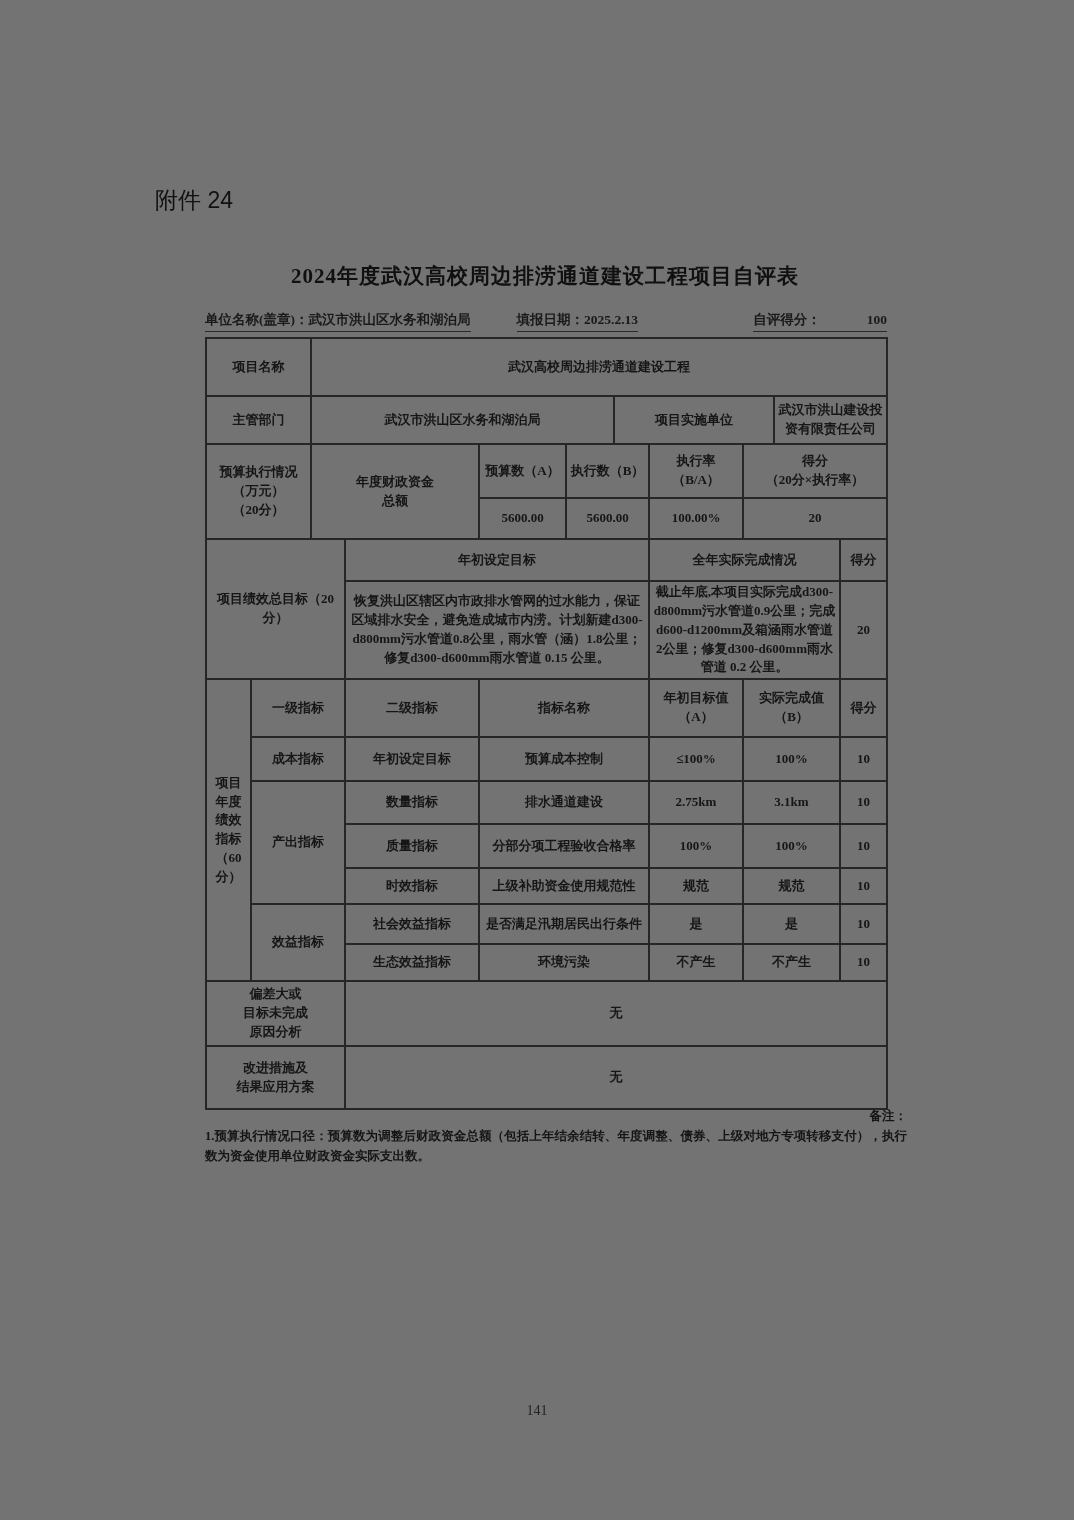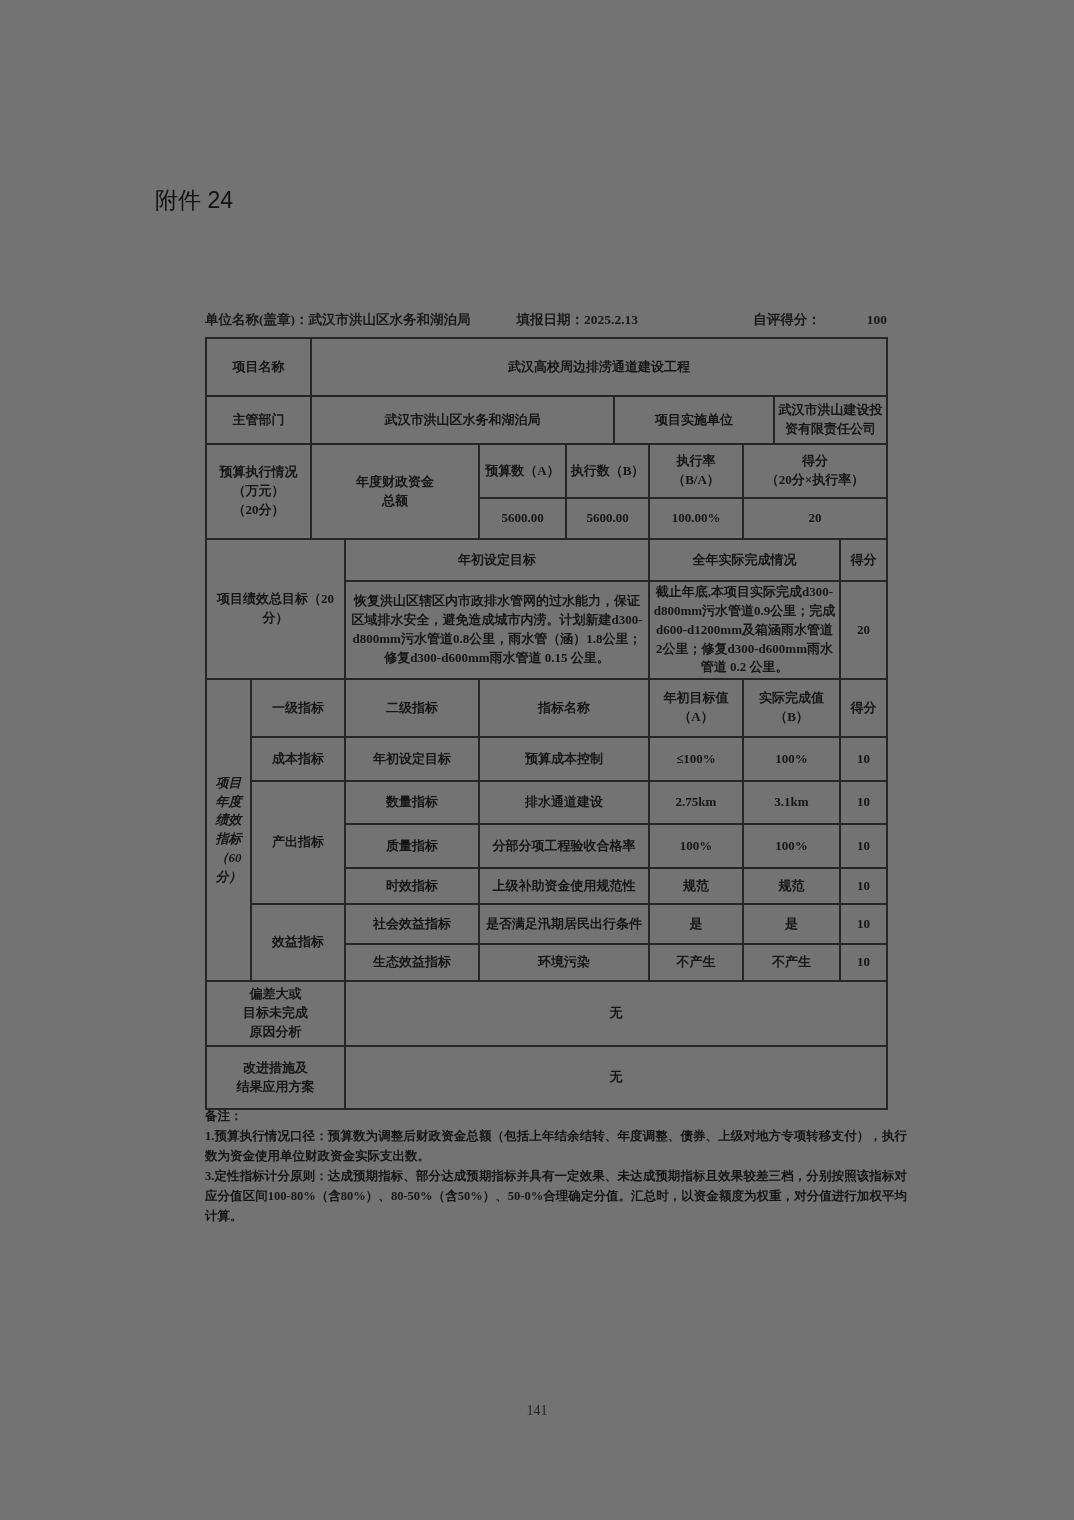--- a/index.html
+++ b/index.html
@@ -8,49 +8,50 @@
   .page { position:relative; width:1074px; height:1520px; background:#737373; overflow:hidden; }
 
   .attachment { position:absolute; left:155px; top:185px; font-size:23px;
                 font-family:"Liberation Sans", sans-serif; color:#111; }
 
   .doc-title { position:absolute; left:180px; top:262px; width:730px; text-align:center;
                font-size:21px; font-weight:bold; letter-spacing:1px; color:#101010; }
 
   .form-header { position:absolute; left:205px; top:311px; width:682px;
                  display:flex; align-items:flex-end; font-size:13.5px; font-weight:600; }
-  .fh-group { border-bottom:1.5px solid #2b2b2b; padding-bottom:9px; white-space:nowrap; }
+  .fh-group { border-bottom:1.5px solid #2b2b2b; padding-bottom:2px; white-space:nowrap; }
   .fh-date { margin-left:46px; }
   .fh-score { margin-left:auto; }
   .fh-score-gap { display:inline-block; width:46px; }
 
   table.main { position:absolute; left:205px; top:337px; width:682px;
                border-collapse:collapse; table-layout:fixed;border-radius:23px; }
   table.main td { border:2px solid #262626; text-align:center; vertical-align:middle;
                   font-size:13px; font-weight:600; color:#161616;
                   padding:1px 3px; white-space:pre-line; line-height:1.45; overflow:hidden; }
-  td.small { font-size:11.5px; line-height:1.35;font-style:italic; }
+  td.small { font-size:11.5px; line-height:1.35; }
   td.para  { font-size:12.3px; line-height:1.5; padding:3px 5px; }
   td.txt-left { text-align:left; padding-left:14px; }
 
   .notes { position:absolute; left:205px; top:1106px; width:702px;
            font-size:12.5px; font-weight:600; line-height:20px; color:#151515;
            text-align:justify; }
-  .notes .note-title { text-align:left; }
+  .notes .note-title { text-align:right; }
 
   .page-num { position:absolute; left:0; top:1403px; width:1074px; text-align:center;
               font-size:14px; color:#222; }
 </style>
 </head>
 <body>
 
 <div class="page">
 
   <div class="attachment">附件 24</div>
 
+  <div class="doc-title">2024年度武汉高校周边排涝通道建设工程项目自评表</div>
 
   <div class="form-header">
     <span class="fh-group"><span>单位名称(盖章)：</span><span>武汉市洪山区水务和湖泊局</span></span>
     <span class="fh-group fh-date"><span>填报日期：</span><span>2025.2.13</span></span>
     <span class="fh-group fh-score"><span>自评得分：</span><span class="fh-score-gap"></span><span>100</span></span>
   </div>
 
   <table class="main">
     <colgroup>
       <col style="width:45px">
@@ -181,18 +182,17 @@
       <td colspan="3">改进措施及
 结果应用方案</td>
       <td colspan="8" class="txt-left">无</td>
     </tr>
   </tbody>
     </table>
 
   <div class="notes">
     <div class="note-title">备注：</div>
     <div>1.预算执行情况口径：预算数为调整后财政资金总额（包括上年结余结转、年度调整、债券、上级对地方专项转移支付），执行数为资金使用单位财政资金实际支出数。</div>
-    <div>3.定性指标计分原则：达成预期指标、部分达成预期指标并具有一定效果、未达成预期指标且效果较差三档，分别按照该指标对应分值区间100-80%（含80%）、80-50%（含50%）、50-0%合理确定分值。汇总时，以资金额度为权重，对分值进行加权平均计算。</div>
   </div>
 
   <div class="page-num">141</div>
 
 </div>
 
 </body></html>

